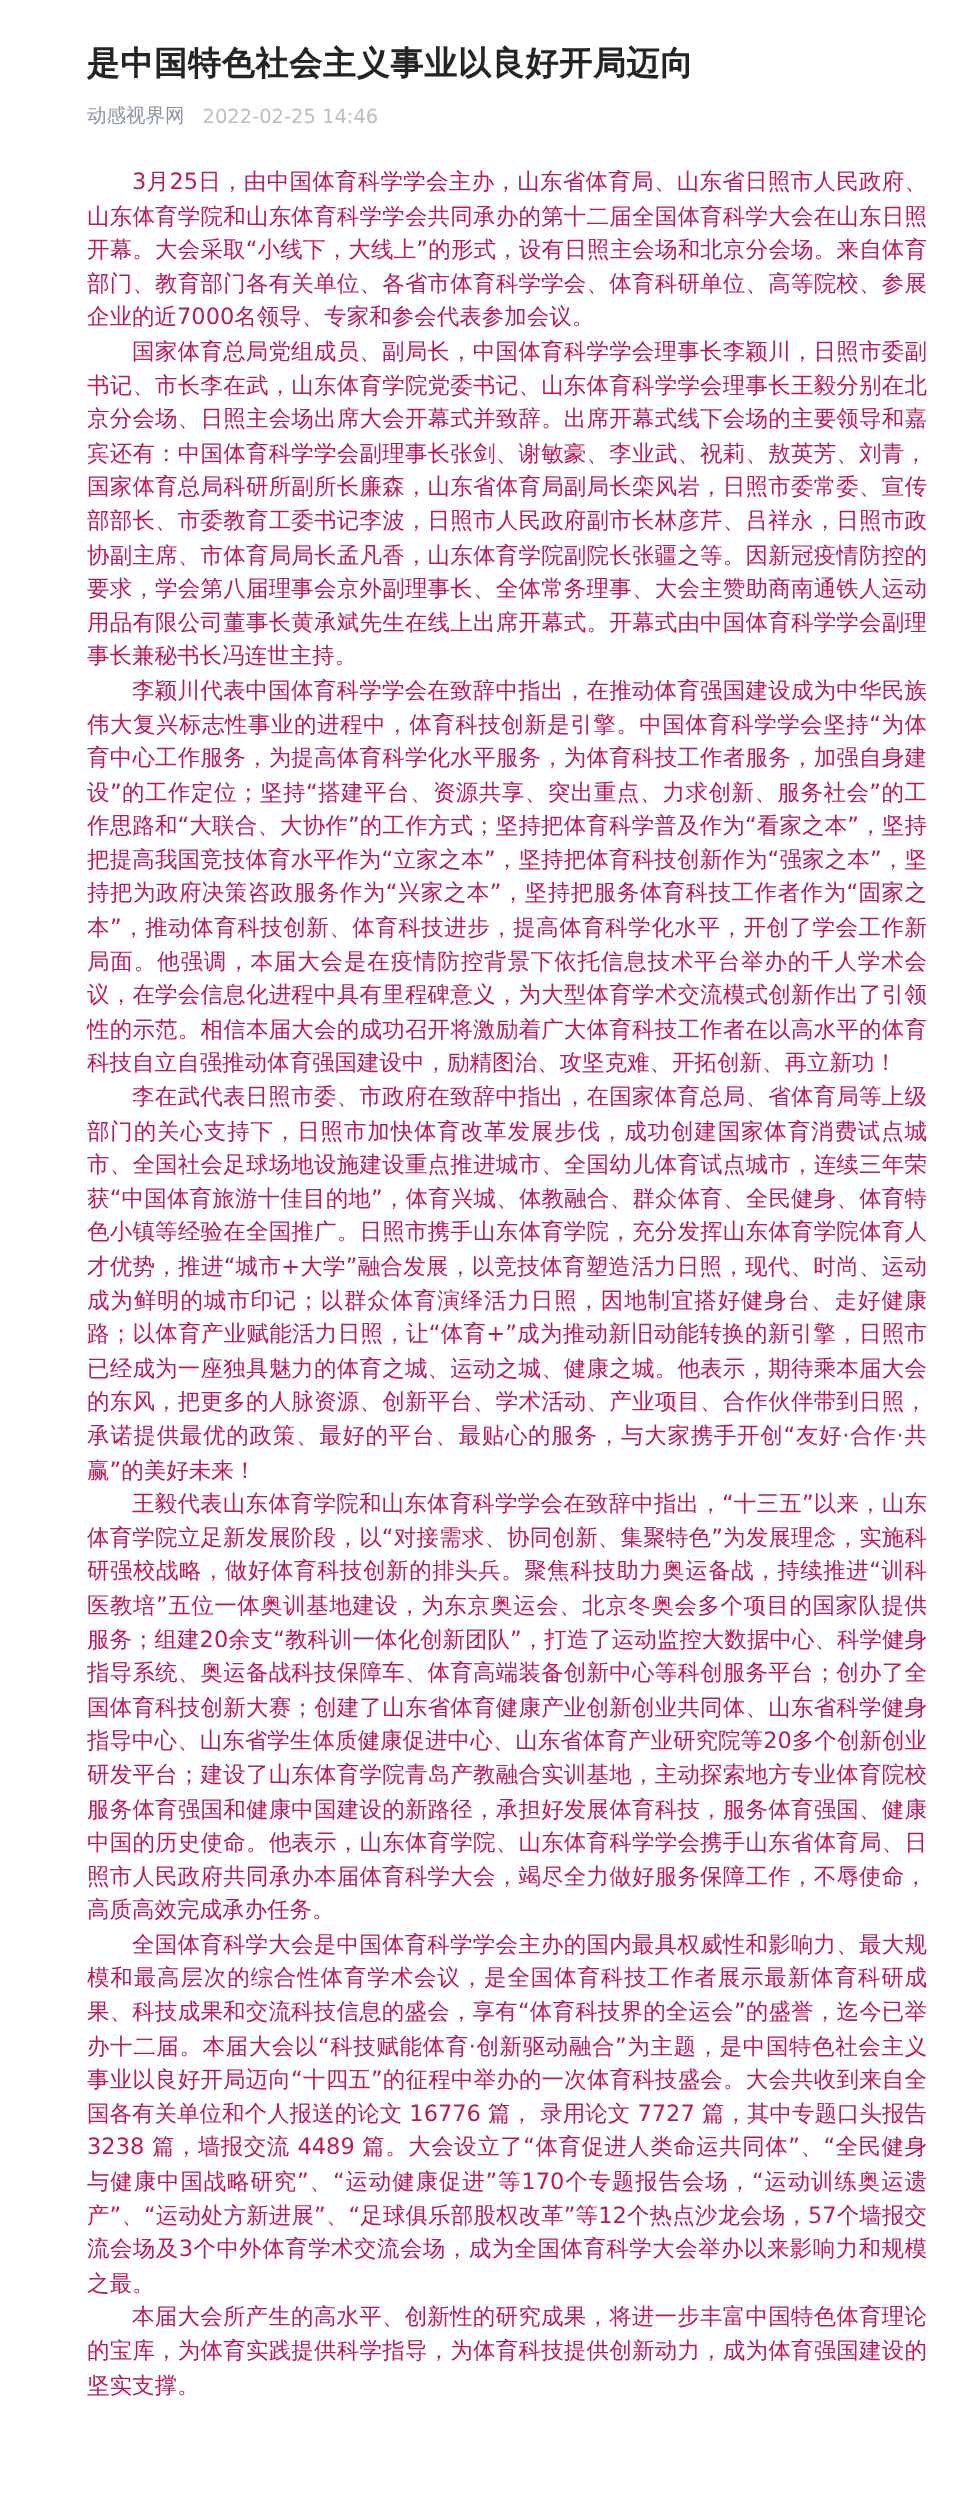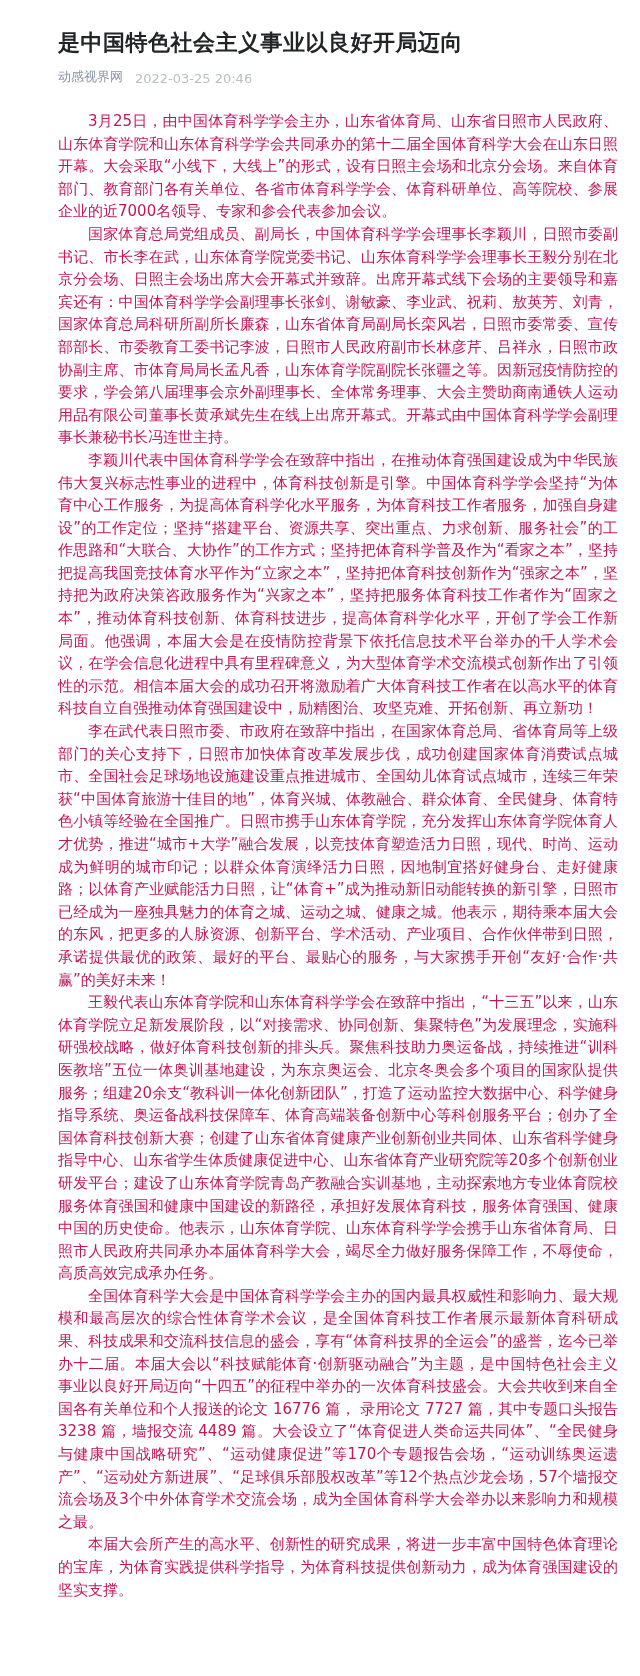--- a/index.html
+++ b/index.html
@@ -47,21 +47,21 @@
   }
 </style>
 </head>
 <body>
 
 <div class="article">
   <h1 class="article-title">是中国特色社会主义事业以良好开局迈向</h1>
 
   <div class="article-meta">
     <span class="article-source">动感视界网</span>
-    <span class="article-datetime">2022-03-25 20:46</span>
+    <span class="article-datetime">2022-02-25 14:46</span>
   </div>
 
   <div class="article-body">
     <p>3月25日，由中国体育科学学会主办，山东省体育局、山东省日照市人民政府、山东体育学院和山东体育科学学会共同承办的第十二届全国体育科学大会在山东日照开幕。大会采取“小线下，大线上”的形式，设有日照主会场和北京分会场。来自体育部门、教育部门各有关单位、各省市体育科学学会、体育科研单位、高等院校、参展企业的近7000名领导、专家和参会代表参加会议。</p>
     <p>国家体育总局党组成员、副局长，中国体育科学学会理事长李颖川，日照市委副书记、市长李在武，山东体育学院党委书记、山东体育科学学会理事长王毅分别在北京分会场、日照主会场出席大会开幕式并致辞。出席开幕式线下会场的主要领导和嘉宾还有：中国体育科学学会副理事长张剑、谢敏豪、李业武、祝莉、敖英芳、刘青，国家体育总局科研所副所长廉森，山东省体育局副局长栾风岩，日照市委常委、宣传部部长、市委教育工委书记李波，日照市人民政府副市长林彦芹、吕祥永，日照市政协副主席、市体育局局长孟凡香，山东体育学院副院长张疆之等。因新冠疫情防控的要求，学会第八届理事会京外副理事长、全体常务理事、大会主赞助商南通铁人运动用品有限公司董事长黄承斌先生在线上出席开幕式。开幕式由中国体育科学学会副理事长兼秘书长冯连世主持。</p>
     <p>李颖川代表中国体育科学学会在致辞中指出，在推动体育强国建设成为中华民族伟大复兴标志性事业的进程中，体育科技创新是引擎。中国体育科学学会坚持“为体育中心工作服务，为提高体育科学化水平服务，为体育科技工作者服务，加强自身建设”的工作定位；坚持“搭建平台、资源共享、突出重点、力求创新、服务社会”的工作思路和“大联合、大协作”的工作方式；坚持把体育科学普及作为“看家之本”，坚持把提高我国竞技体育水平作为“立家之本”，坚持把体育科技创新作为“强家之本”，坚持把为政府决策咨政服务作为“兴家之本”，坚持把服务体育科技工作者作为“固家之本”，推动体育科技创新、体育科技进步，提高体育科学化水平，开创了学会工作新局面。他强调，本届大会是在疫情防控背景下依托信息技术平台举办的千人学术会议，在学会信息化进程中具有里程碑意义，为大型体育学术交流模式创新作出了引领性的示范。相信本届大会的成功召开将激励着广大体育科技工作者在以高水平的体育科技自立自强推动体育强国建设中，励精图治、攻坚克难、开拓创新、再立新功！</p>
     <p>李在武代表日照市委、市政府在致辞中指出，在国家体育总局、省体育局等上级部门的关心支持下，日照市加快体育改革发展步伐，成功创建国家体育消费试点城市、全国社会足球场地设施建设重点推进城市、全国幼儿体育试点城市，连续三年荣获“中国体育旅游十佳目的地”，体育兴城、体教融合、群众体育、全民健身、体育特色小镇等经验在全国推广。日照市携手山东体育学院，充分发挥山东体育学院体育人才优势，推进“城市+大学”融合发展，以竞技体育塑造活力日照，现代、时尚、运动成为鲜明的城市印记；以群众体育演绎活力日照，因地制宜搭好健身台、走好健康路；以体育产业赋能活力日照，让“体育+”成为推动新旧动能转换的新引擎，日照市已经成为一座独具魅力的体育之城、运动之城、健康之城。他表示，期待乘本届大会的东风，把更多的人脉资源、创新平台、学术活动、产业项目、合作伙伴带到日照，承诺提供最优的政策、最好的平台、最贴心的服务，与大家携手开创“友好·合作·共赢”的美好未来！</p>
     <p>王毅代表山东体育学院和山东体育科学学会在致辞中指出，“十三五”以来，山东体育学院立足新发展阶段，以“对接需求、协同创新、集聚特色”为发展理念，实施科研强校战略，做好体育科技创新的排头兵。聚焦科技助力奥运备战，持续推进“训科医教培”五位一体奥训基地建设，为东京奥运会、北京冬奥会多个项目的国家队提供服务；组建20余支“教科训一体化创新团队”，打造了运动监控大数据中心、科学健身指导系统、奥运备战科技保障车、体育高端装备创新中心等科创服务平台；创办了全国体育科技创新大赛；创建了山东省体育健康产业创新创业共同体、山东省科学健身指导中心、山东省学生体质健康促进中心、山东省体育产业研究院等20多个创新创业研发平台；建设了山东体育学院青岛产教融合实训基地，主动探索地方专业体育院校服务体育强国和健康中国建设的新路径，承担好发展体育科技，服务体育强国、健康中国的历史使命。他表示，山东体育学院、山东体育科学学会携手山东省体育局、日照市人民政府共同承办本届体育科学大会，竭尽全力做好服务保障工作，不辱使命，高质高效完成承办任务。</p>
     <p>全国体育科学大会是中国体育科学学会主办的国内最具权威性和影响力、最大规模和最高层次的综合性体育学术会议，是全国体育科技工作者展示最新体育科研成果、科技成果和交流科技信息的盛会，享有“体育科技界的全运会”的盛誉，迄今已举办十二届。本届大会以“科技赋能体育·创新驱动融合”为主题，是中国特色社会主义事业以良好开局迈向“十四五”的征程中举办的一次体育科技盛会。大会共收到来自全国各有关单位和个人报送的论文 16776 篇， 录用论文 7727 篇，其中专题口头报告 3238 篇，墙报交流 4489 篇。大会设立了“体育促进人类命运共同体”、“全民健身与健康中国战略研究”、“运动健康促进”等170个专题报告会场，“运动训练奥运遗产”、“运动处方新进展”、“足球俱乐部股权改革”等12个热点沙龙会场，57个墙报交流会场及3个中外体育学术交流会场，成为全国体育科学大会举办以来影响力和规模之最。</p>
     <p>本届大会所产生的高水平、创新性的研究成果，将进一步丰富中国特色体育理论的宝库，为体育实践提供科学指导，为体育科技提供创新动力，成为体育强国建设的坚实支撑。</p>

